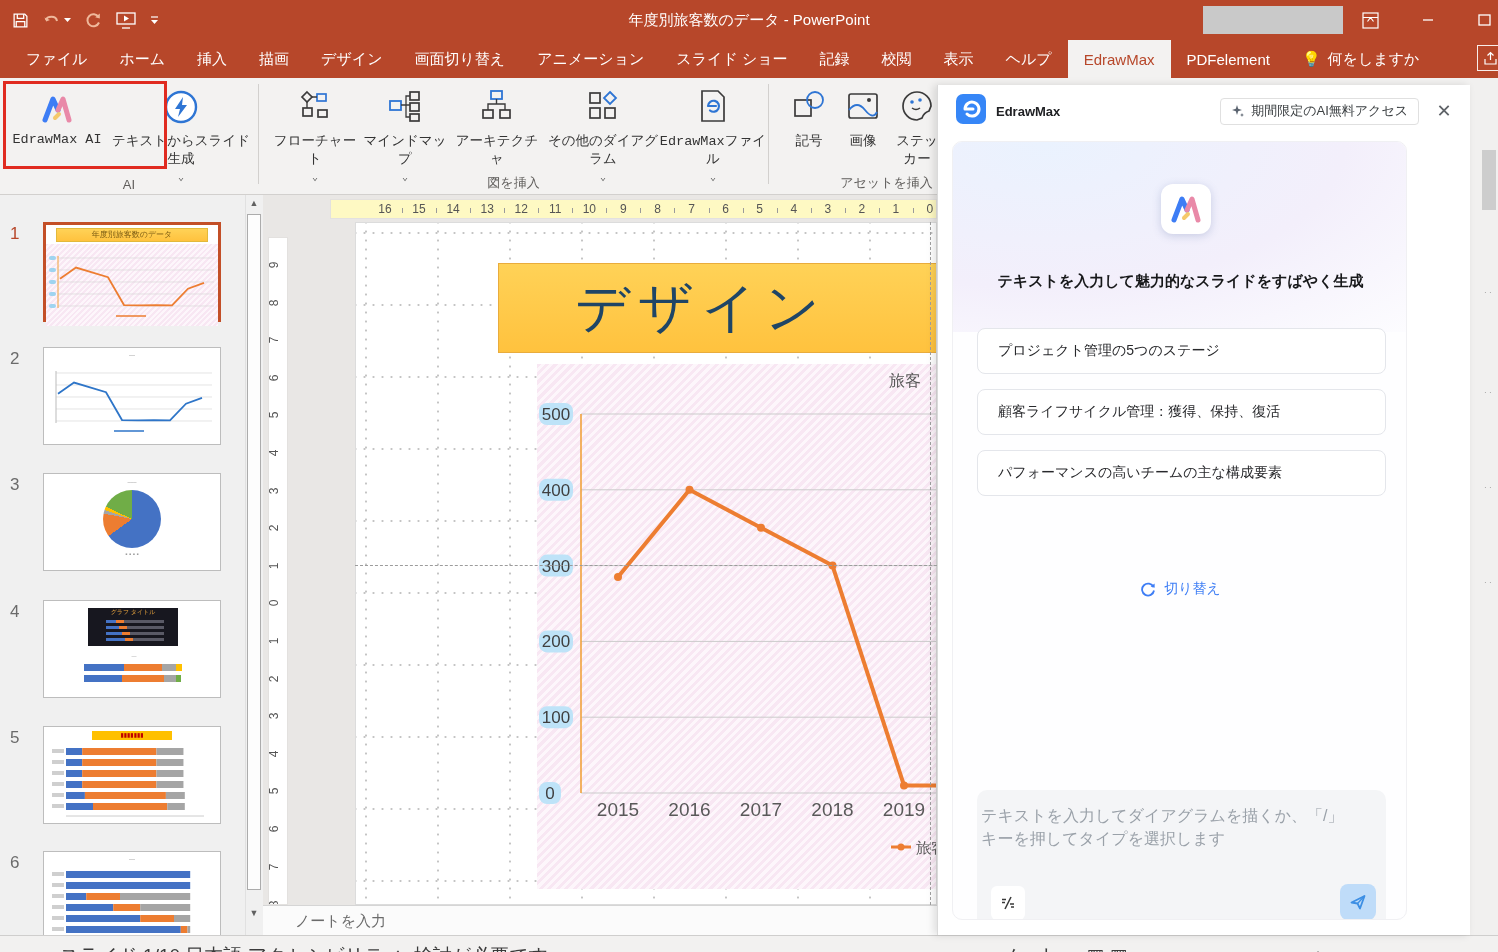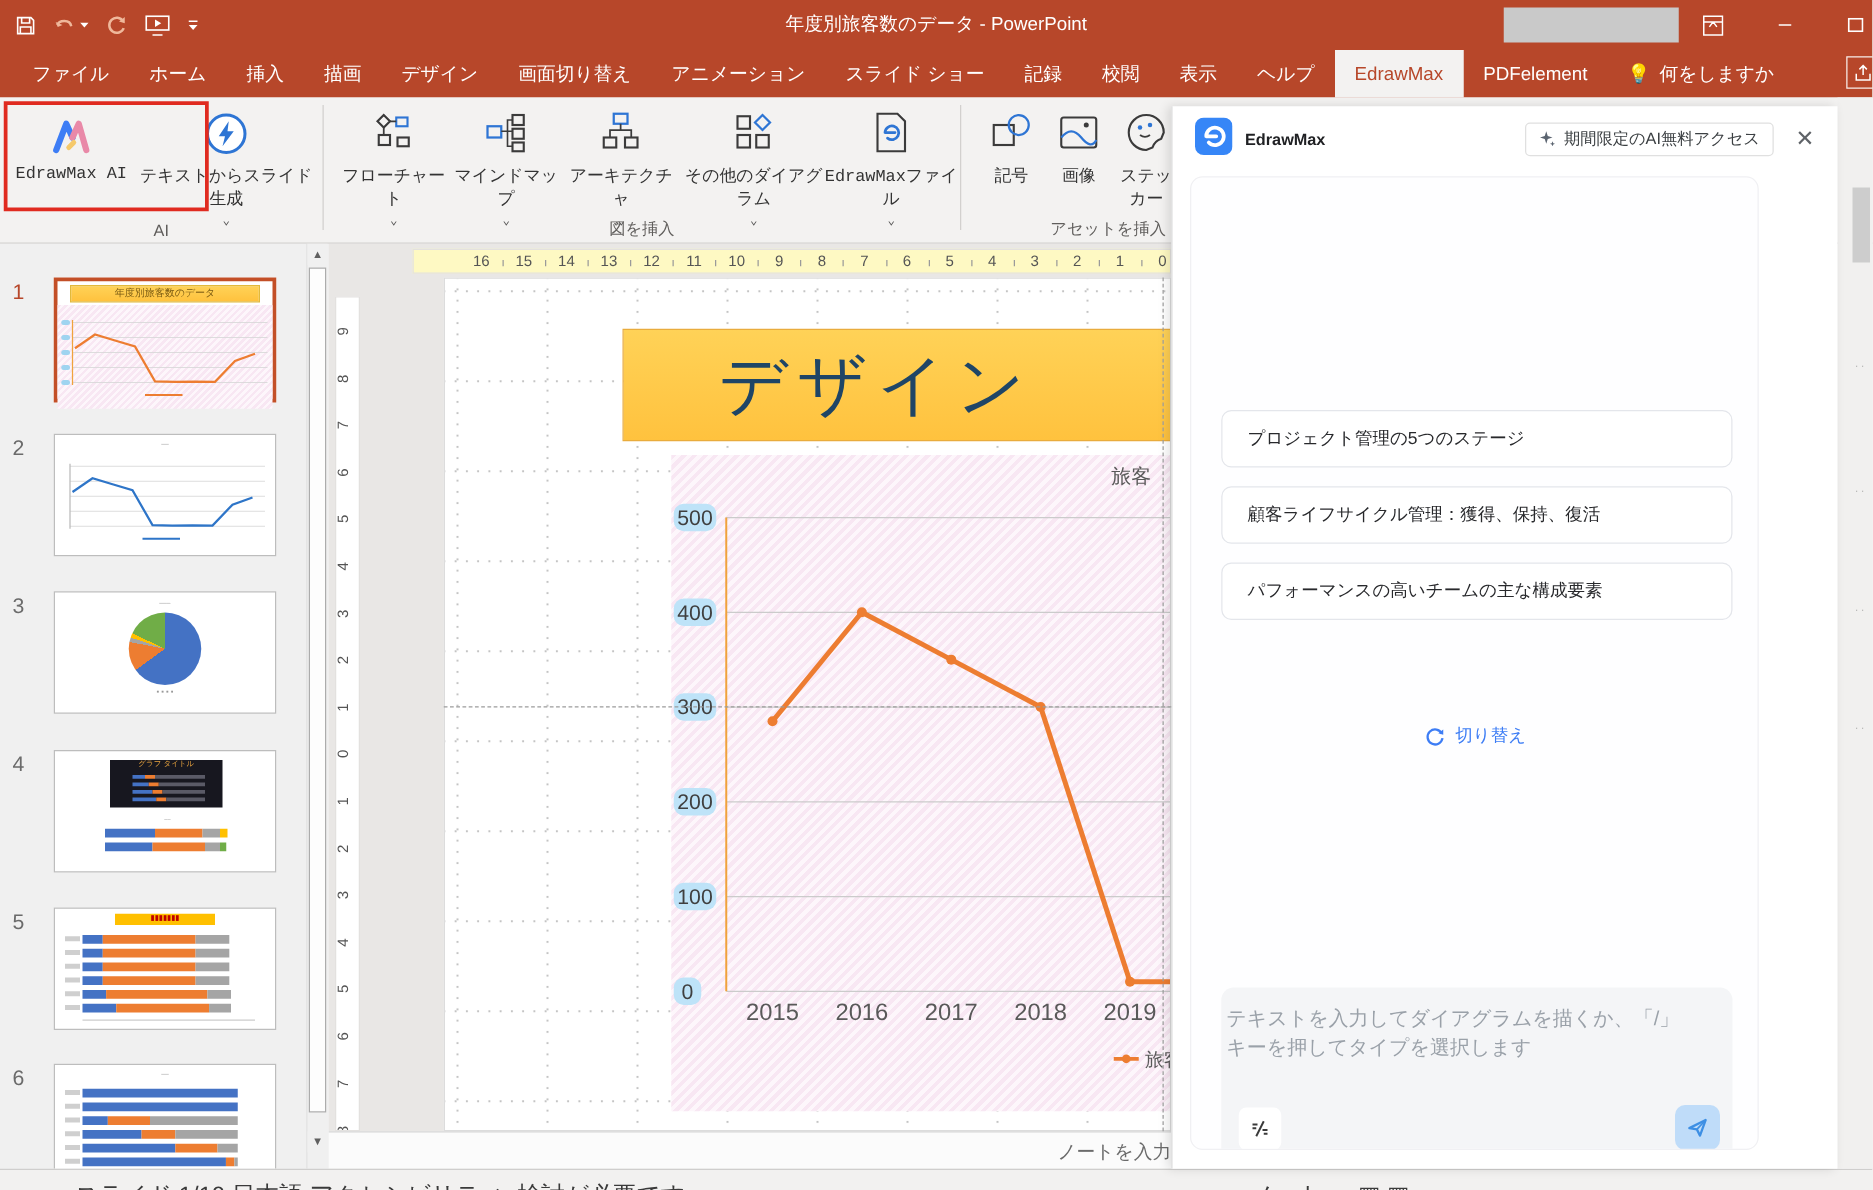--- a/index.html
+++ b/index.html
@@ -60,21 +60,21 @@
   #slide-title-box { position:absolute; left:142px; top:40px; width:440px; height:90px;
     background:linear-gradient(180deg,#FFD257,#FFC23E); border:1px solid #E9AC3D;
     display:flex; align-items:center; padding-left:76px; overflow:hidden; }
   #slide-title-box .ttxt { font-size:54px; color:#1F4566; letter-spacing:8px; white-space:nowrap; }
 
   #chart-wrap { position:absolute; left:181px; top:141px; width:401px; height:525px;
     background:repeating-linear-gradient(135deg,#F8E7F3 0 3px,#FDF6FB 3px 6px); overflow:hidden; }
 
   
   #notesbar { left:263px; top:905px; width:674px; height:30px; background:#FBFBFB; border-top:1px solid #D5D5D5; }
-  #notesbar .ph { margin:6px 0 0 32px; font-size:15px; color:#6b6b6b;text-align:right; }
+  #notesbar .ph { margin:6px 0 0 32px; font-size:15px; color:#6b6b6b; }
   #statusbar { left:0; top:935px; width:1498px; height:17px; background:#F2F1F0; border-top:1px solid #CFCECD; overflow:hidden; }
   #statusbar .frag { position:absolute; top:7px; font-size:19px; color:#3a3a3a; white-space:nowrap; }
 
   
   #panel { left:937px; top:85px; width:533px; height:850px; background:#fff; border-left:1px solid #DADADA; box-shadow:-3px 0 8px rgba(0,0,0,.12); }
   #panel-header { position:absolute; left:0; top:0; width:533px; height:52px; display:flex; align-items:center; padding:0 14px 0 18px; }
   #panel-appname { font-size:13px; font-weight:bold; color:#202124; margin-left:10px; }
   #panel-badge { margin-left:auto; border:1px solid #E0E0E0; border-radius:4px; height:27px; display:flex; align-items:center; gap:6px; padding:0 10px; font-size:13px; color:#3C4043; background:#fff; }
   #panel-close { margin-left:12px; font-size:18px; color:#5F6368; width:26px; text-align:center; }
   #panel-card { position:absolute; left:14px; top:56px; width:455px; height:779px; background:#FEFEFF; border-radius:10px; overflow:hidden; border:1px solid #F0F0F3; }
@@ -575,20 +575,30 @@
       <svg width="14" height="14" viewBox="0 0 14 14">
           <path d="M6 1 L7.2 4.8 L11 6 L7.2 7.2 L6 11 L4.8 7.2 L1 6 L4.8 4.8 z" fill="#5B6470"></path>
           <path d="M11 9 L11.6 10.6 L13 11 L11.6 11.6 L11 13 L10.4 11.6 L9 11 L10.4 10.6 z" fill="#5B6470"></path>
         </svg>
       <span>期間限定のAI無料アクセス</span>
     </span>
     <span id="panel-close">✕</span>
   </div>
 
   <div id="panel-card">
+    <div id="hero">
+      <div id="hero-logo">
+          <svg width="32" height="30" viewBox="0 0 32 30">
+            <path d="M4 26 L12 5 L17 16" fill="none" stroke="#3D7DF5" stroke-width="5" stroke-linecap="round" stroke-linejoin="round"></path>
+            <path d="M17 16 L22 5 L28 26" fill="none" stroke="#E989A8" stroke-width="5" stroke-linecap="round" stroke-linejoin="round"></path>
+            <path d="M14 24 L18 20" stroke="#F5C96B" stroke-width="4" stroke-linecap="round"></path>
+          </svg>
+        </div>
+      <div id="hero-title">テキストを入力して魅力的なスライドをすばやく生成</div>
+    </div>
 
     <div class="sug" style="top:186px;">プロジェクト管理の5つのステージ</div>
     <div class="sug" style="top:247px;">顧客ライフサイクル管理：獲得、保持、復活</div>
     <div class="sug" style="top:308px;">パフォーマンスの高いチームの主な構成要素</div>
 
     <div id="switch-row">
       <svg width="16" height="16" viewBox="0 0 16 16">
           <path d="M13.5 6 A6 6 0 1 0 14 9.5" fill="none" stroke="#3D7DF5" stroke-width="1.8"></path>
           <path d="M14.6 2.5 L14.6 6.8 L10.6 5.6" fill="#3D7DF5"></path>
         </svg>

